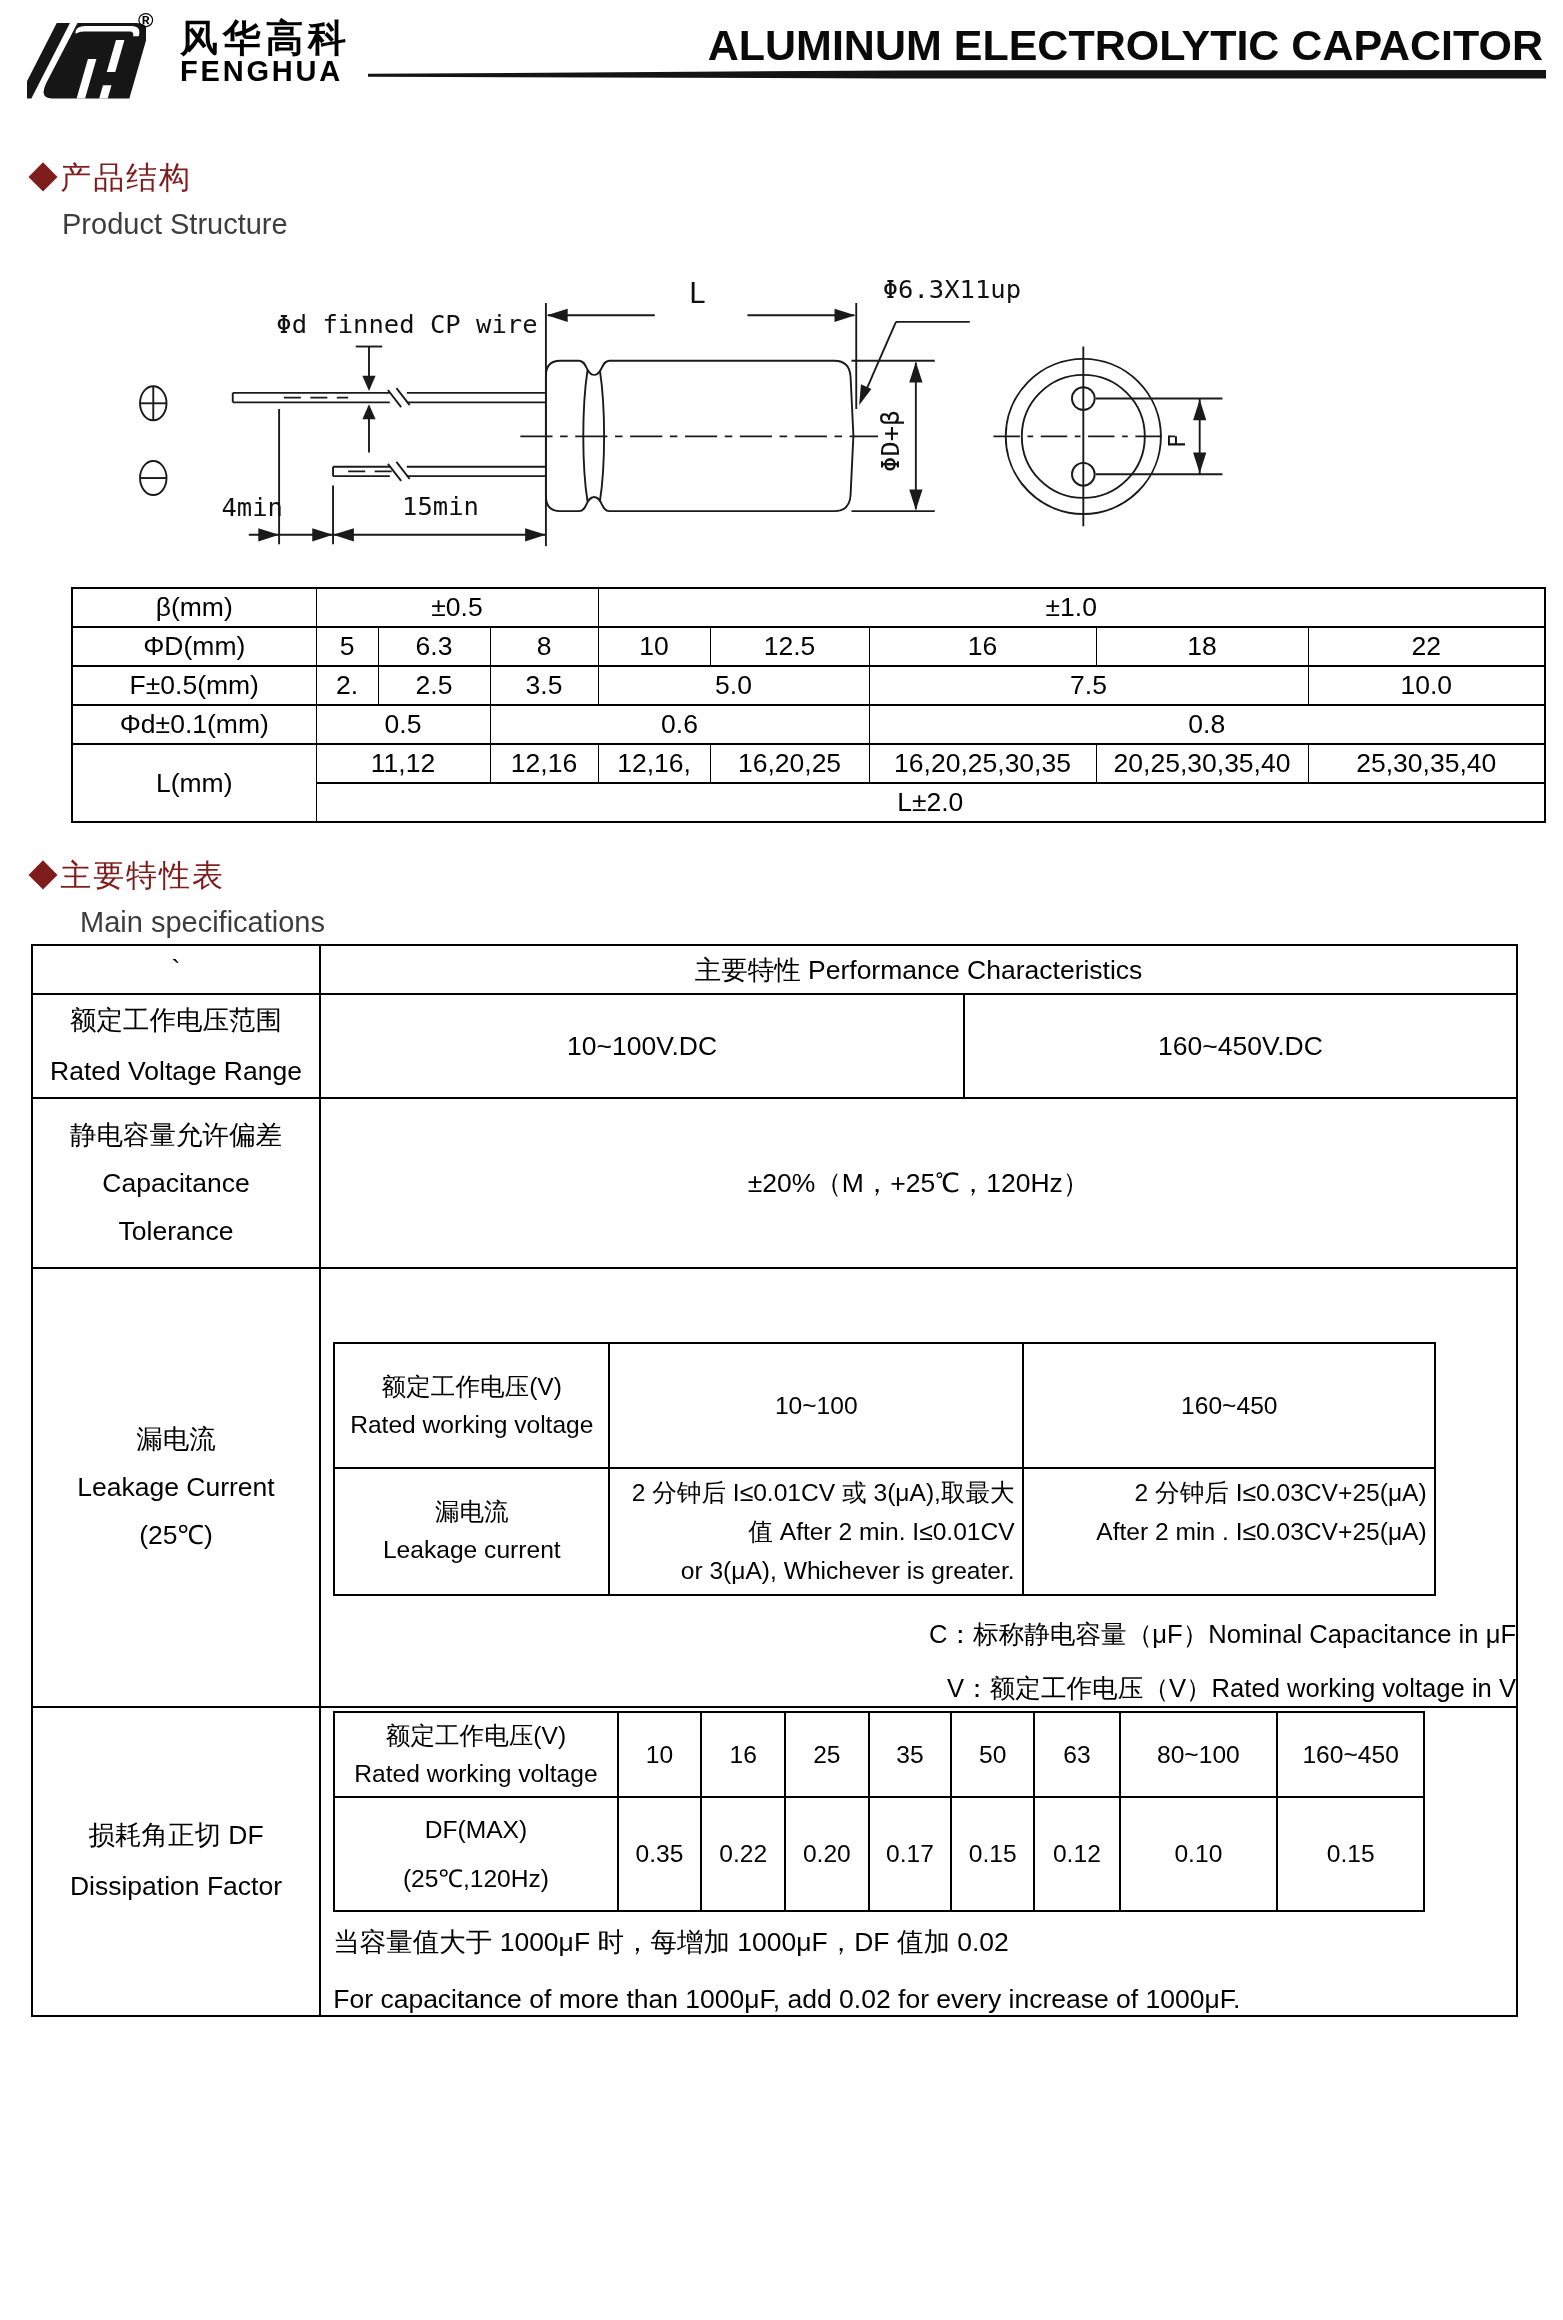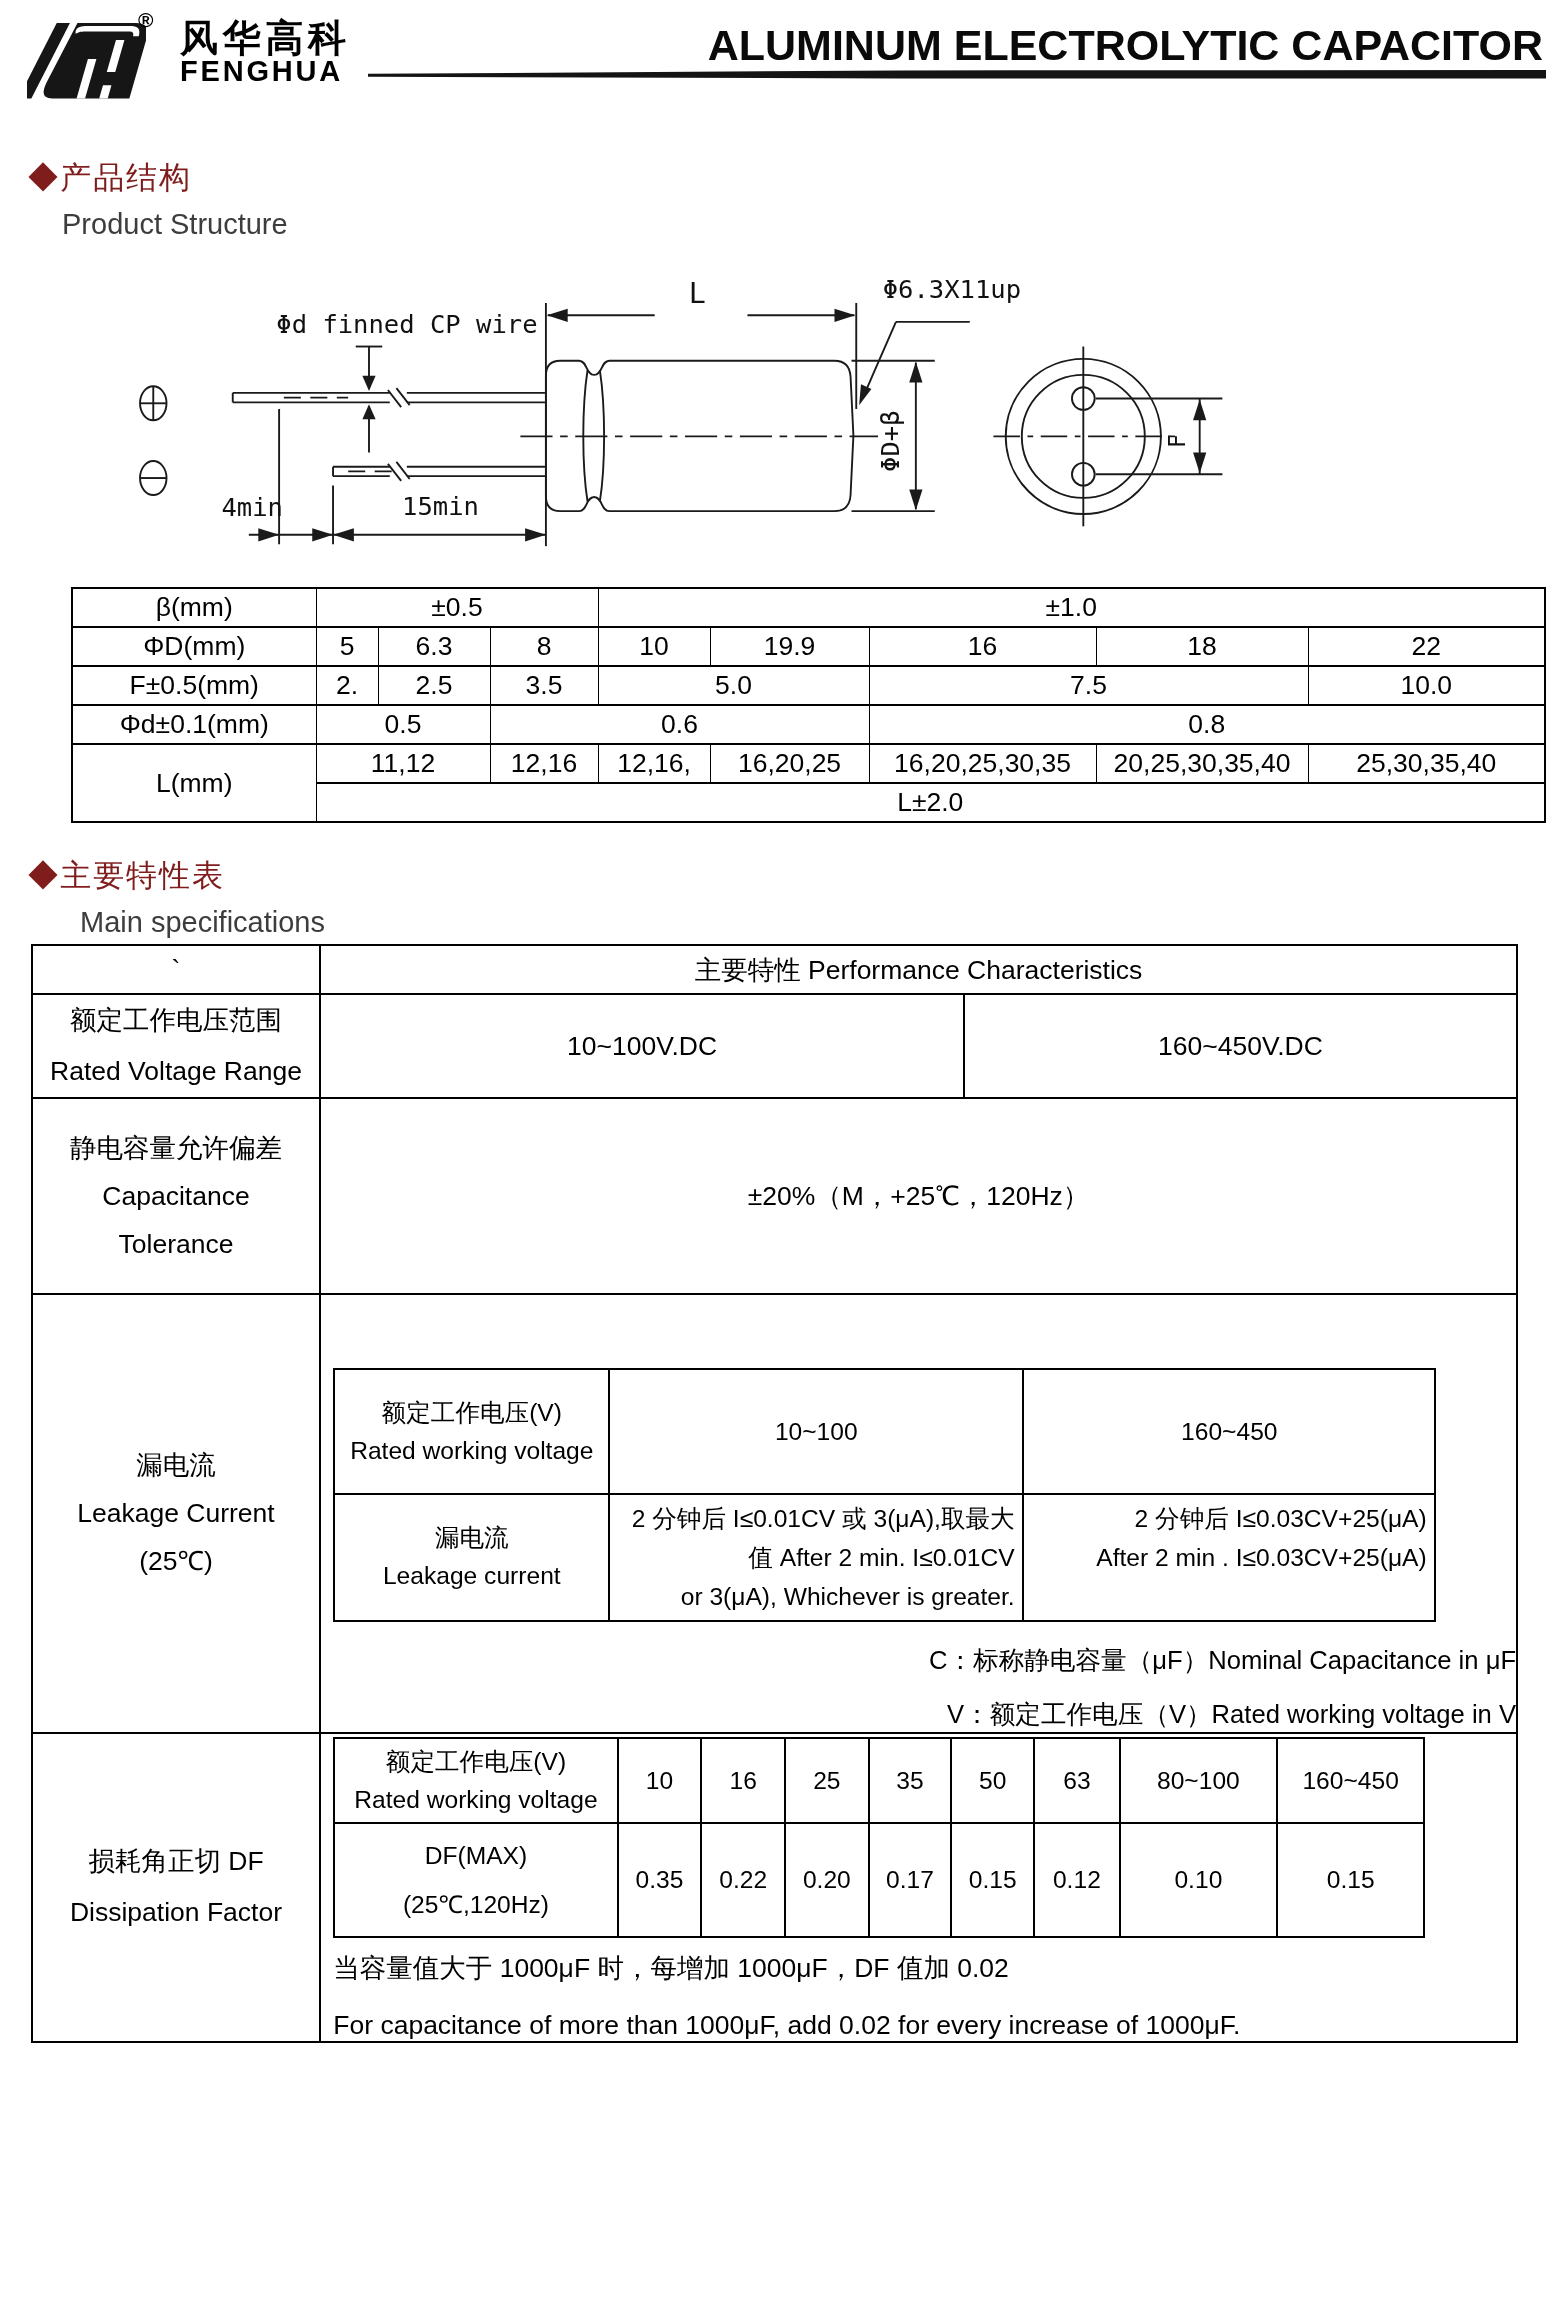--- a/index.html
+++ b/index.html
@@ -191,21 +191,21 @@
       <td>β(mm)</td>
       <td colspan="3">±0.5</td>
       <td colspan="5">±1.0</td>
     </tr>
     <tr>
       <td>ΦD(mm)</td>
       <td>5</td>
       <td>6.3</td>
       <td>8</td>
       <td>10</td>
-      <td>19.9</td>
+      <td>12.5</td>
       <td>16</td>
       <td>18</td>
       <td>22</td>
     </tr>
     <tr>
       <td>F±0.5(mm)</td>
       <td>2.</td>
       <td>2.5</td>
       <td>3.5</td>
       <td colspan="2">5.0</td>
@@ -249,21 +249,21 @@
       <td colspan="2">主要特性 Performance Characteristics</td>
     </tr>
     <tr style="height:98px">
       <td class="lbl-2">
         <div>额定工作电压范围</div>
         <div>Rated Voltage Range</div>
       </td>
       <td>10~100V.DC</td>
       <td>160~450V.DC</td>
     </tr>
-    <tr style="height:196px">
+    <tr style="height:170px">
       <td class="lbl-3">
         <div>静电容量允许偏差</div>
         <div>Capacitance</div>
         <div>Tolerance</div>
       </td>
       <td colspan="2">±20%（M，+25℃，120Hz）</td>
     </tr>
     <tr style="height:431px">
       <td class="lbl-3">
         <div>漏电流</div>

